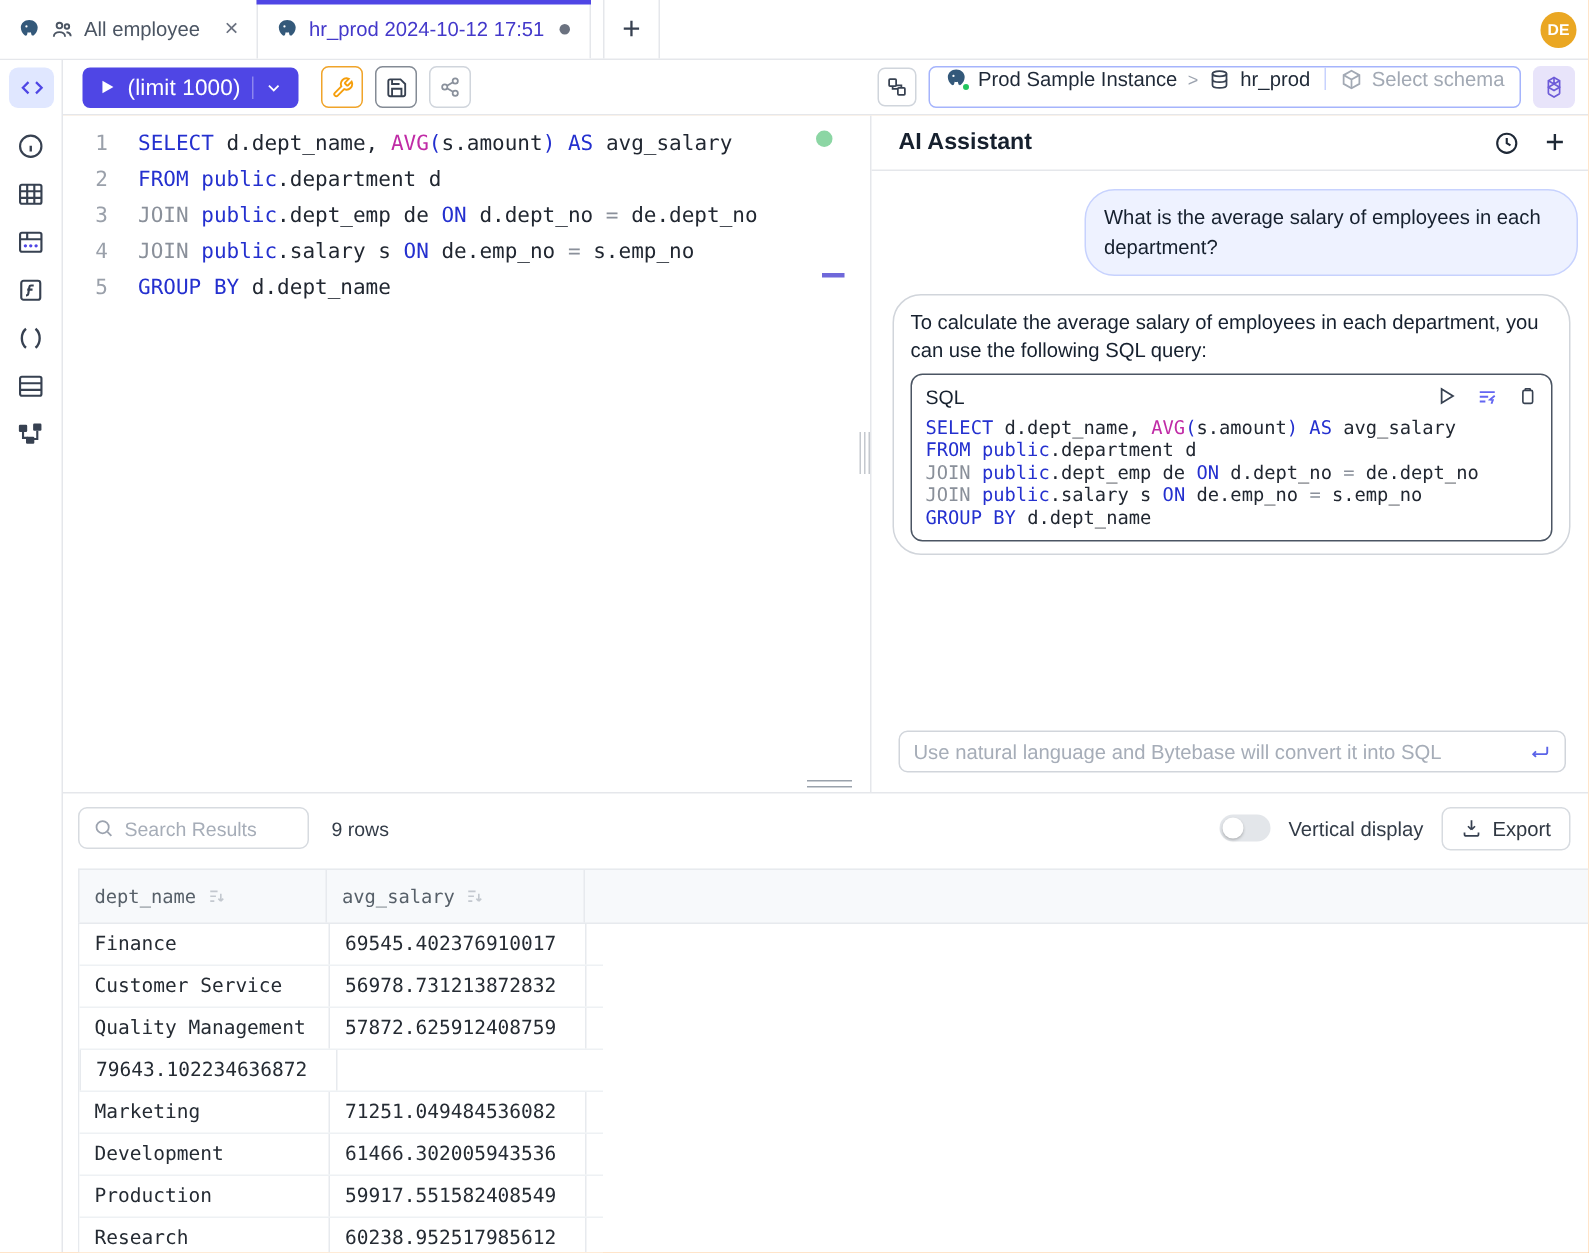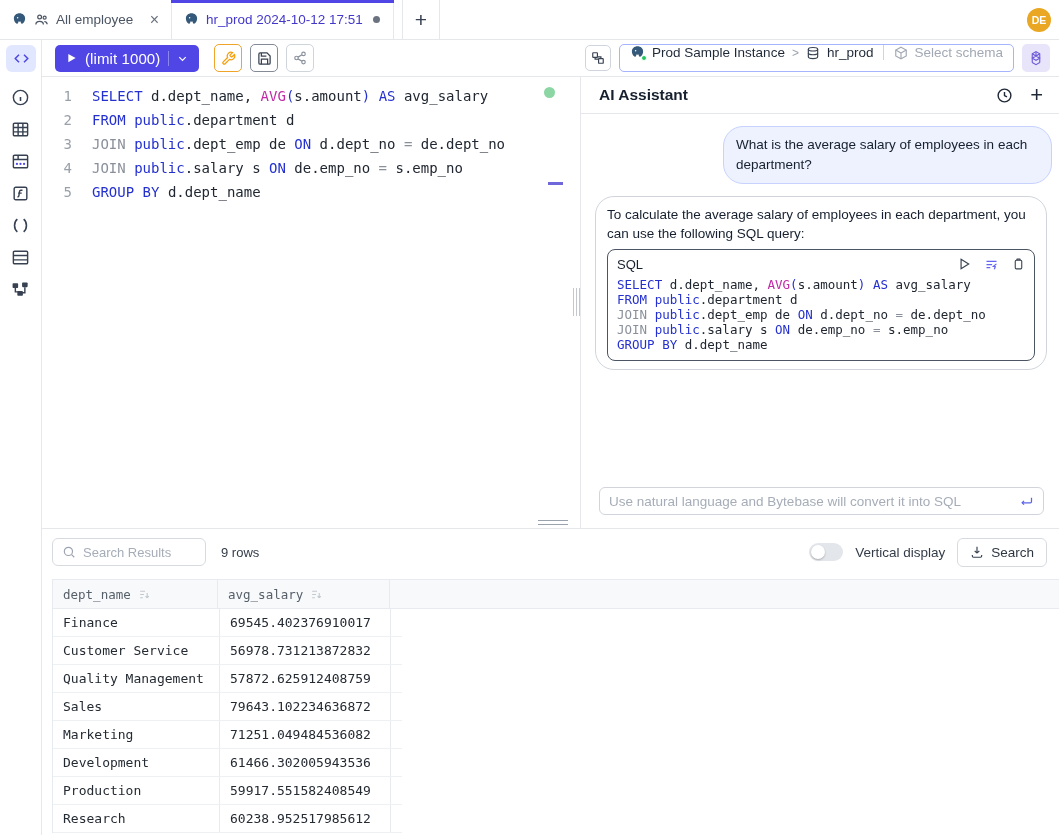--- a/index.html
+++ b/index.html
@@ -88,21 +88,21 @@
   .search-box{width:154px;height:28px;border:1px solid #d7dbe0;border-radius:6px;display:flex;align-items:center;gap:7px;padding:0 9px;background:#fff}
   .search-box input{flex:1;min-width:0;border:none;outline:none;font-family:"Liberation Sans",sans-serif;font-size:13px;color:#1f2937;background:transparent}
   .search-box input::placeholder{color:#a6adb8}
   .row-count{margin-left:15px;font-size:13px;color:#333c48}
   .res-right{margin-left:auto;display:flex;align-items:center;gap:12px}
   .toggle{width:34px;height:18px;border-radius:9px;background:#e3e6ea;position:relative;cursor:pointer}
   .toggle-knob{position:absolute;left:2px;top:2px;width:14px;height:14px;border-radius:50%;background:#fff;box-shadow:0 1px 2px rgba(0,0,0,.25)}
   .toggle-label{font-size:13.5px;color:#333c48}
   .export-btn{height:29px;border:1px solid #d7dbe0;border-radius:6px;display:flex;align-items:center;gap:7px;padding:0 12px;font-size:13.5px;color:#2f3742;background:#fff;cursor:pointer}
   .table{margin:12px 0 0 10px}
-  .thead{display:flex;height:30px;background:#f7f9fb;border-top:1px solid #e7eaee;border-bottom:1px solid #e7eaee}
+  .thead{display:flex;height:37px;background:#f7f9fb;border-top:1px solid #e7eaee;border-bottom:1px solid #e7eaee}
   .th{display:flex;align-items:center;gap:7px;padding:0 10px;font-family:"DejaVu Sans Mono",monospace;font-size:12.5px;color:#576069;border-right:1px solid #e7eaee;cursor:pointer}
   .th1{width:166px;border-left:1px solid #e7eaee}
   .th2{width:172px}
   .th-fill{flex:1;border-right:none;cursor:default}
   .tbody{width:350px;border-left:1px solid #e7eaee}
   .tr{display:flex;height:28px;border-bottom:1px solid #eef1f4;background:#fff}
   .td{display:flex;align-items:center;padding:0 10px;font-family:"DejaVu Sans Mono",monospace;font-size:13px;color:#252b33;white-space:nowrap;overflow:hidden}
   .td1{width:166px}
   .td2{width:172px;border-left:1px solid #e7eaee;border-right:1px solid #e7eaee}
 </style>
@@ -336,21 +336,21 @@
       <div class="res-right">
         <div class="toggle">
             <span class="toggle-knob"></span>
           </div>
         <span class="toggle-label">Vertical display</span>
         <div class="export-btn">
           <svg width="14" height="14" viewBox="0 0 24 24" fill="none" stroke="#374151" stroke-width="2">
               <path d="M12 3v11m0 0l-4-4m4 4l4-4"></path>
               <path d="M4 17v2a2 2 0 0 0 2 2h12a2 2 0 0 0 2-2v-2"></path>
             </svg>
-          <span>Search</span>
+          <span>Export</span>
         </div>
       </div>
     </div>
 
     <div class="table">
       <div class="thead">
         <div class="th th1">
           <span>dept_name</span>
           <svg width="13" height="13" viewBox="0 0 24 24" fill="none" stroke="#c3c8cf" stroke-width="2">
               <path d="M4 6h9M4 12h7M4 18h5"></path>
@@ -373,21 +373,20 @@
           </div>
           <div class="tr">
             <div class="td td1">Customer Service</div>
             <div class="td td2">56978.731213872832</div>
           </div>
           <div class="tr">
             <div class="td td1">Quality Management</div>
             <div class="td td2">57872.625912408759</div>
           </div>
           <div class="tr">
-            <div class="td td1">Sales</div>
             <div class="td td2">79643.102234636872</div>
           </div>
           <div class="tr">
             <div class="td td1">Marketing</div>
             <div class="td td2">71251.049484536082</div>
           </div>
           <div class="tr">
             <div class="td td1">Development</div>
             <div class="td td2">61466.302005943536</div>
           </div>

